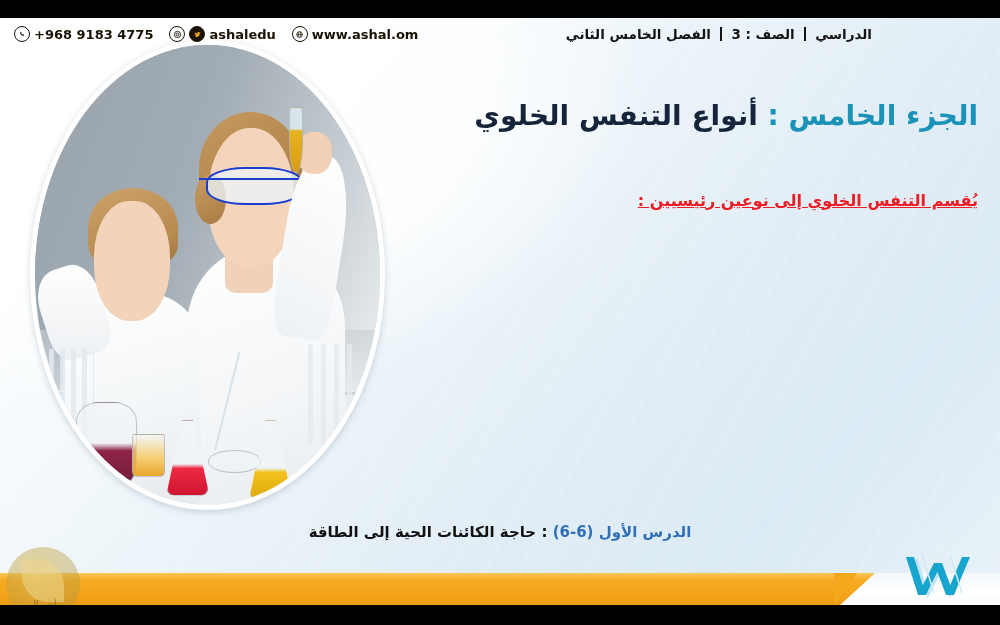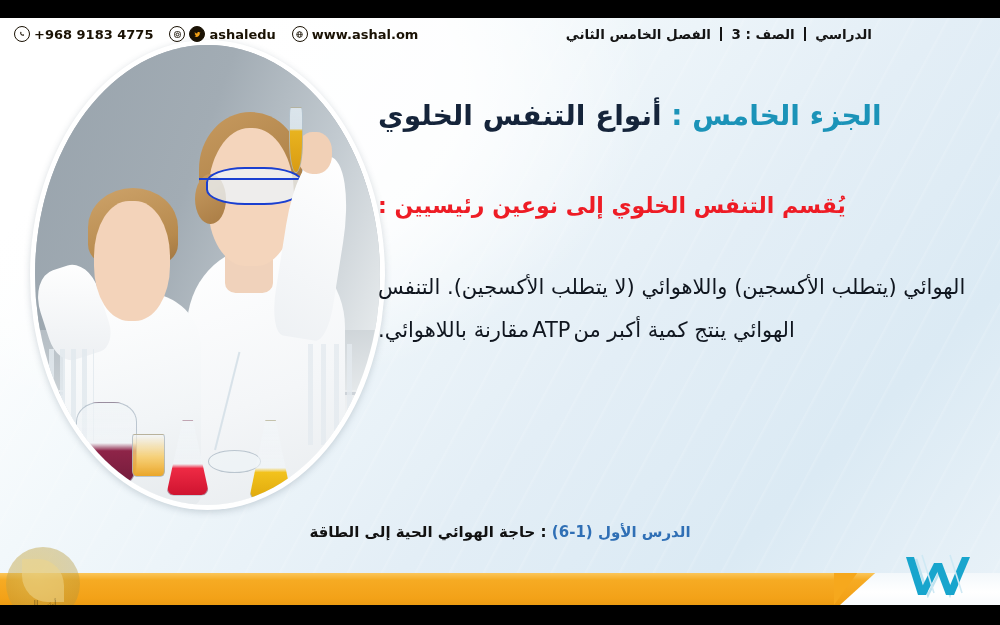--- a/index.html
+++ b/index.html
@@ -236,41 +236,42 @@
     transform: rotate(14deg);
     transform-origin: bottom center;
   }
 
   
   .content {
     position: absolute;
     right: 22px;
     top: 78px;
     width: 600px;
-    text-align: left;
+    text-align: right;
     direction: rtl;
     z-index: 12;
   }
 
   .slide-title {
     font-size: 28px;
     font-weight: bold;
     line-height: 1.45;
     margin: 0 0 52px 0;
     letter-spacing: 0;
   }
   .slide-title .part-teal { color: #1b93b8; }
   .slide-title .part-dark { color: #15243a; }
 
   .subheading {
-    font-size: 22px;
+    font-size: 16px;
     font-weight: bold;
     color: #ee1c25;
     line-height: 1.5;
     margin: 0 0 44px 0;
+    text-decoration: underline;
   }
 
   .body-text {
     font-size: 21px;
     color: #10161f;
     line-height: 2.05;
     margin: 0;
     max-width: 600px;
   }
   .body-text .latin {
@@ -462,29 +463,25 @@
 
     <div class="content">
 
       <h1 class="slide-title">
         <span class="part-teal">الجزء الخامس :</span>
         <span class="part-dark">أنواع التنفس الخلوي</span>
       </h1>
 
       <h2 class="subheading">يُقسم التنفس الخلوي إلى نوعين رئيسيين :</h2>
 
-      <p class="body-text">
-        <span>الهوائي (يتطلب الأكسجين) واللاهوائي (لا يتطلب الأكسجين). التنفس الهوائي ينتج</span>
-        <span>كمية أكبر من</span><span class="latin">ATP</span><span>مقارنة باللاهوائي.</span>
-      </p>
     </div>
 
     <div class="lesson-line">
-      <span class="lesson-no">الدرس الأول (1-6)</span>
-      <span class="lesson-name">: حاجة الهوائي الحية إلى الطاقة</span>
+      <span class="lesson-no">الدرس الأول (6-6)</span>
+      <span class="lesson-name">: حاجة الكائنات الحية إلى الطاقة</span>
     </div>
 
     <div class="footer-bar"></div>
 
     <div class="footer-wedge"></div>
     <div class="footer-wedge2"></div>
 
     <div class="footer-left">
 
       <div class="contact-item">

